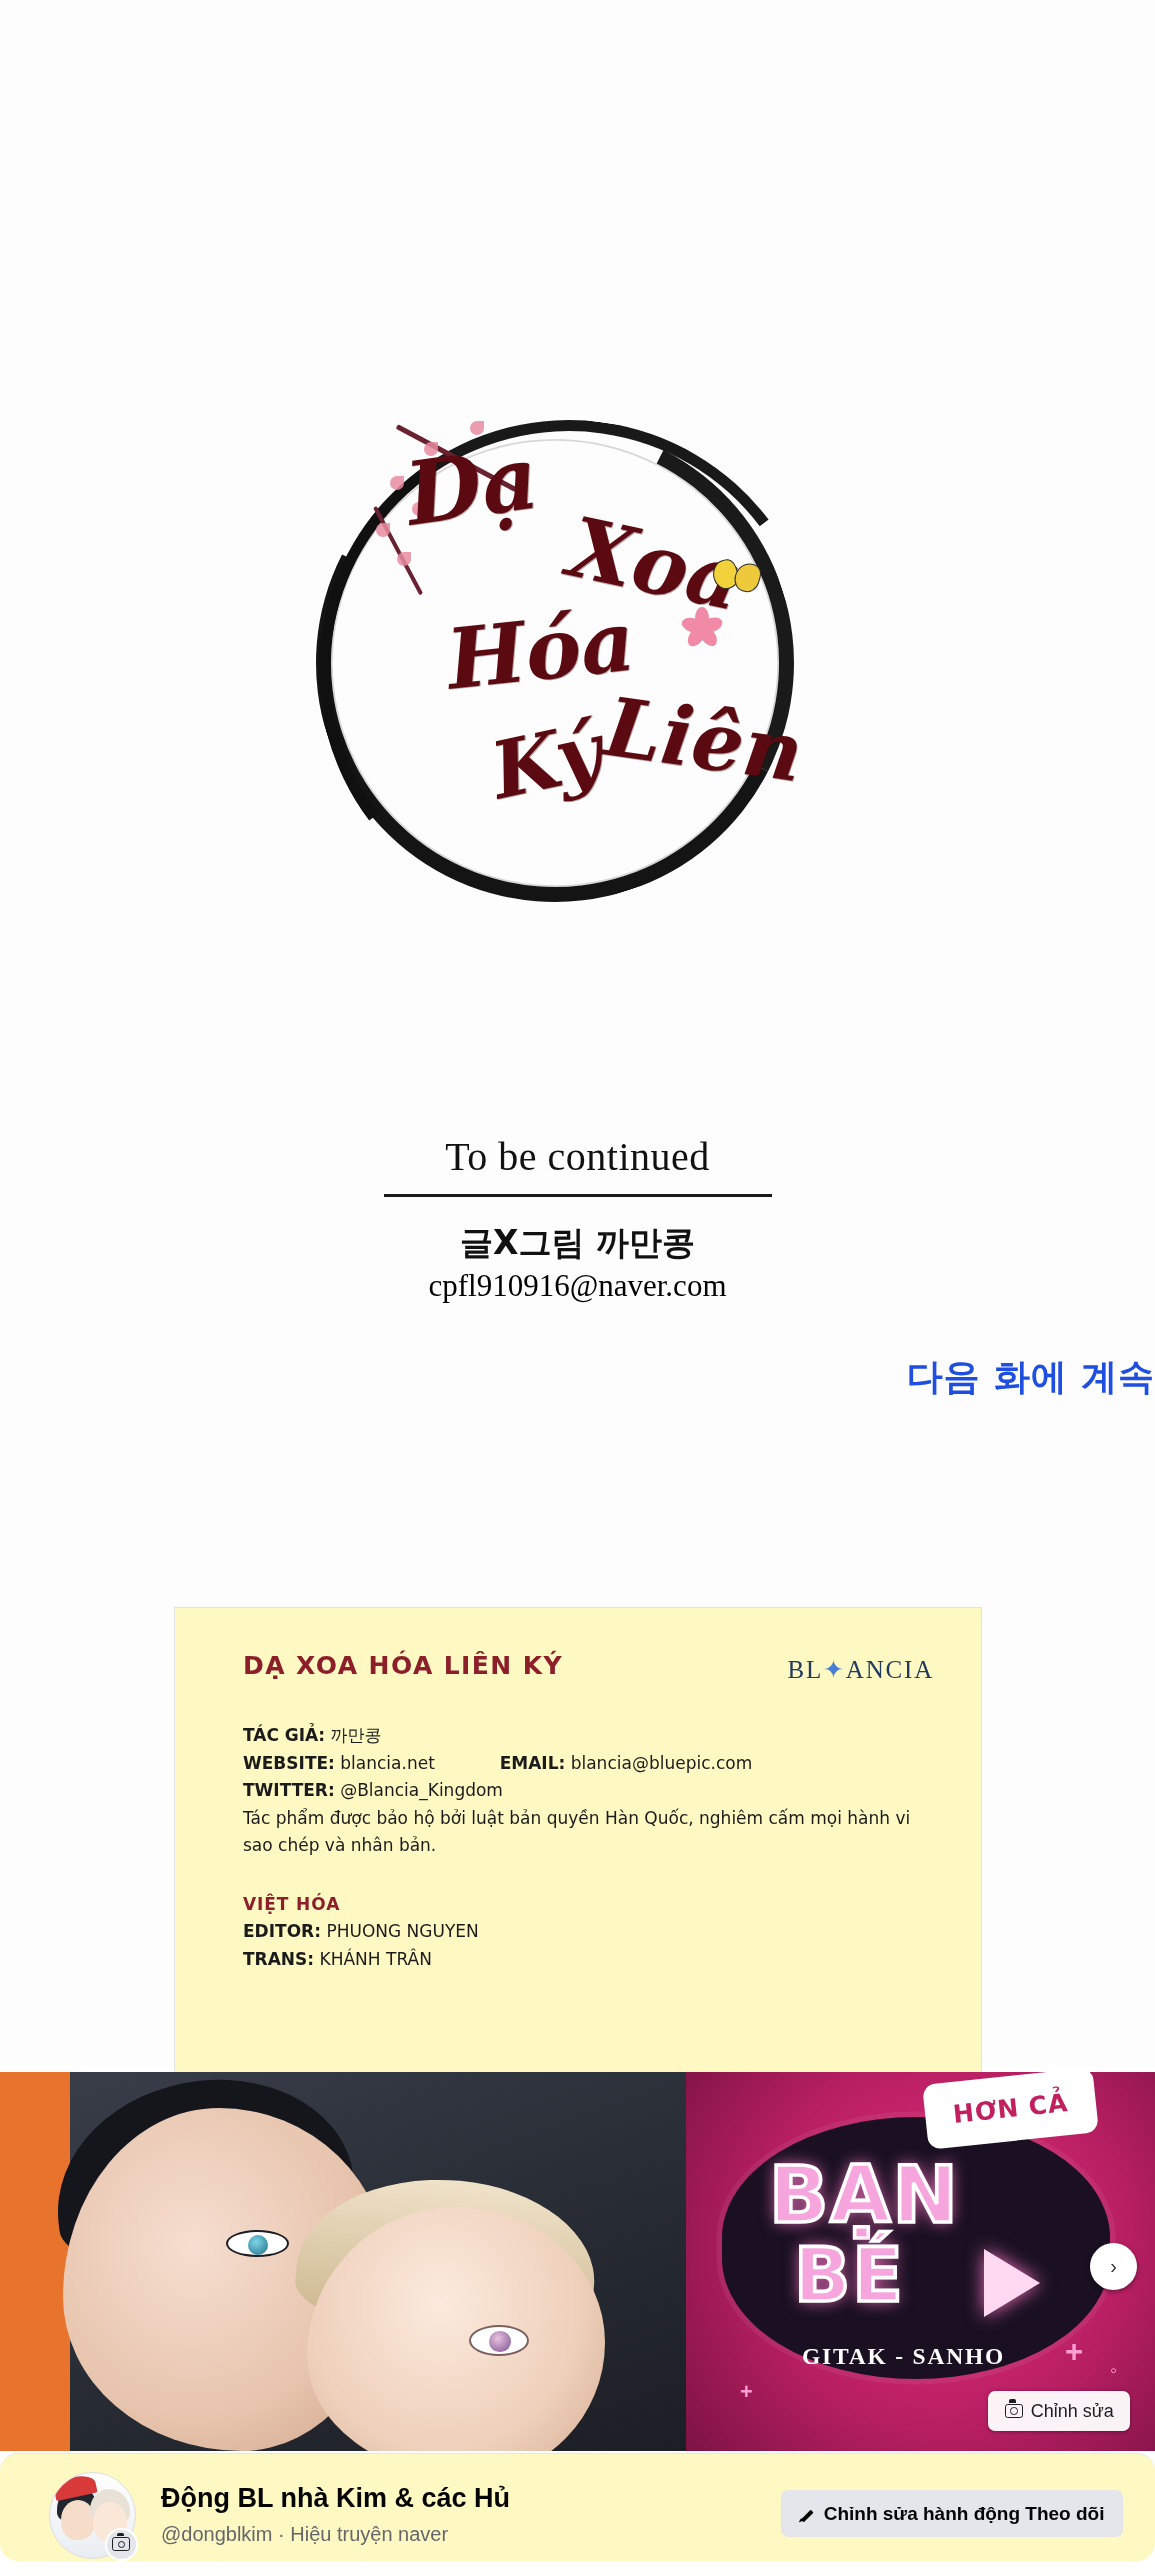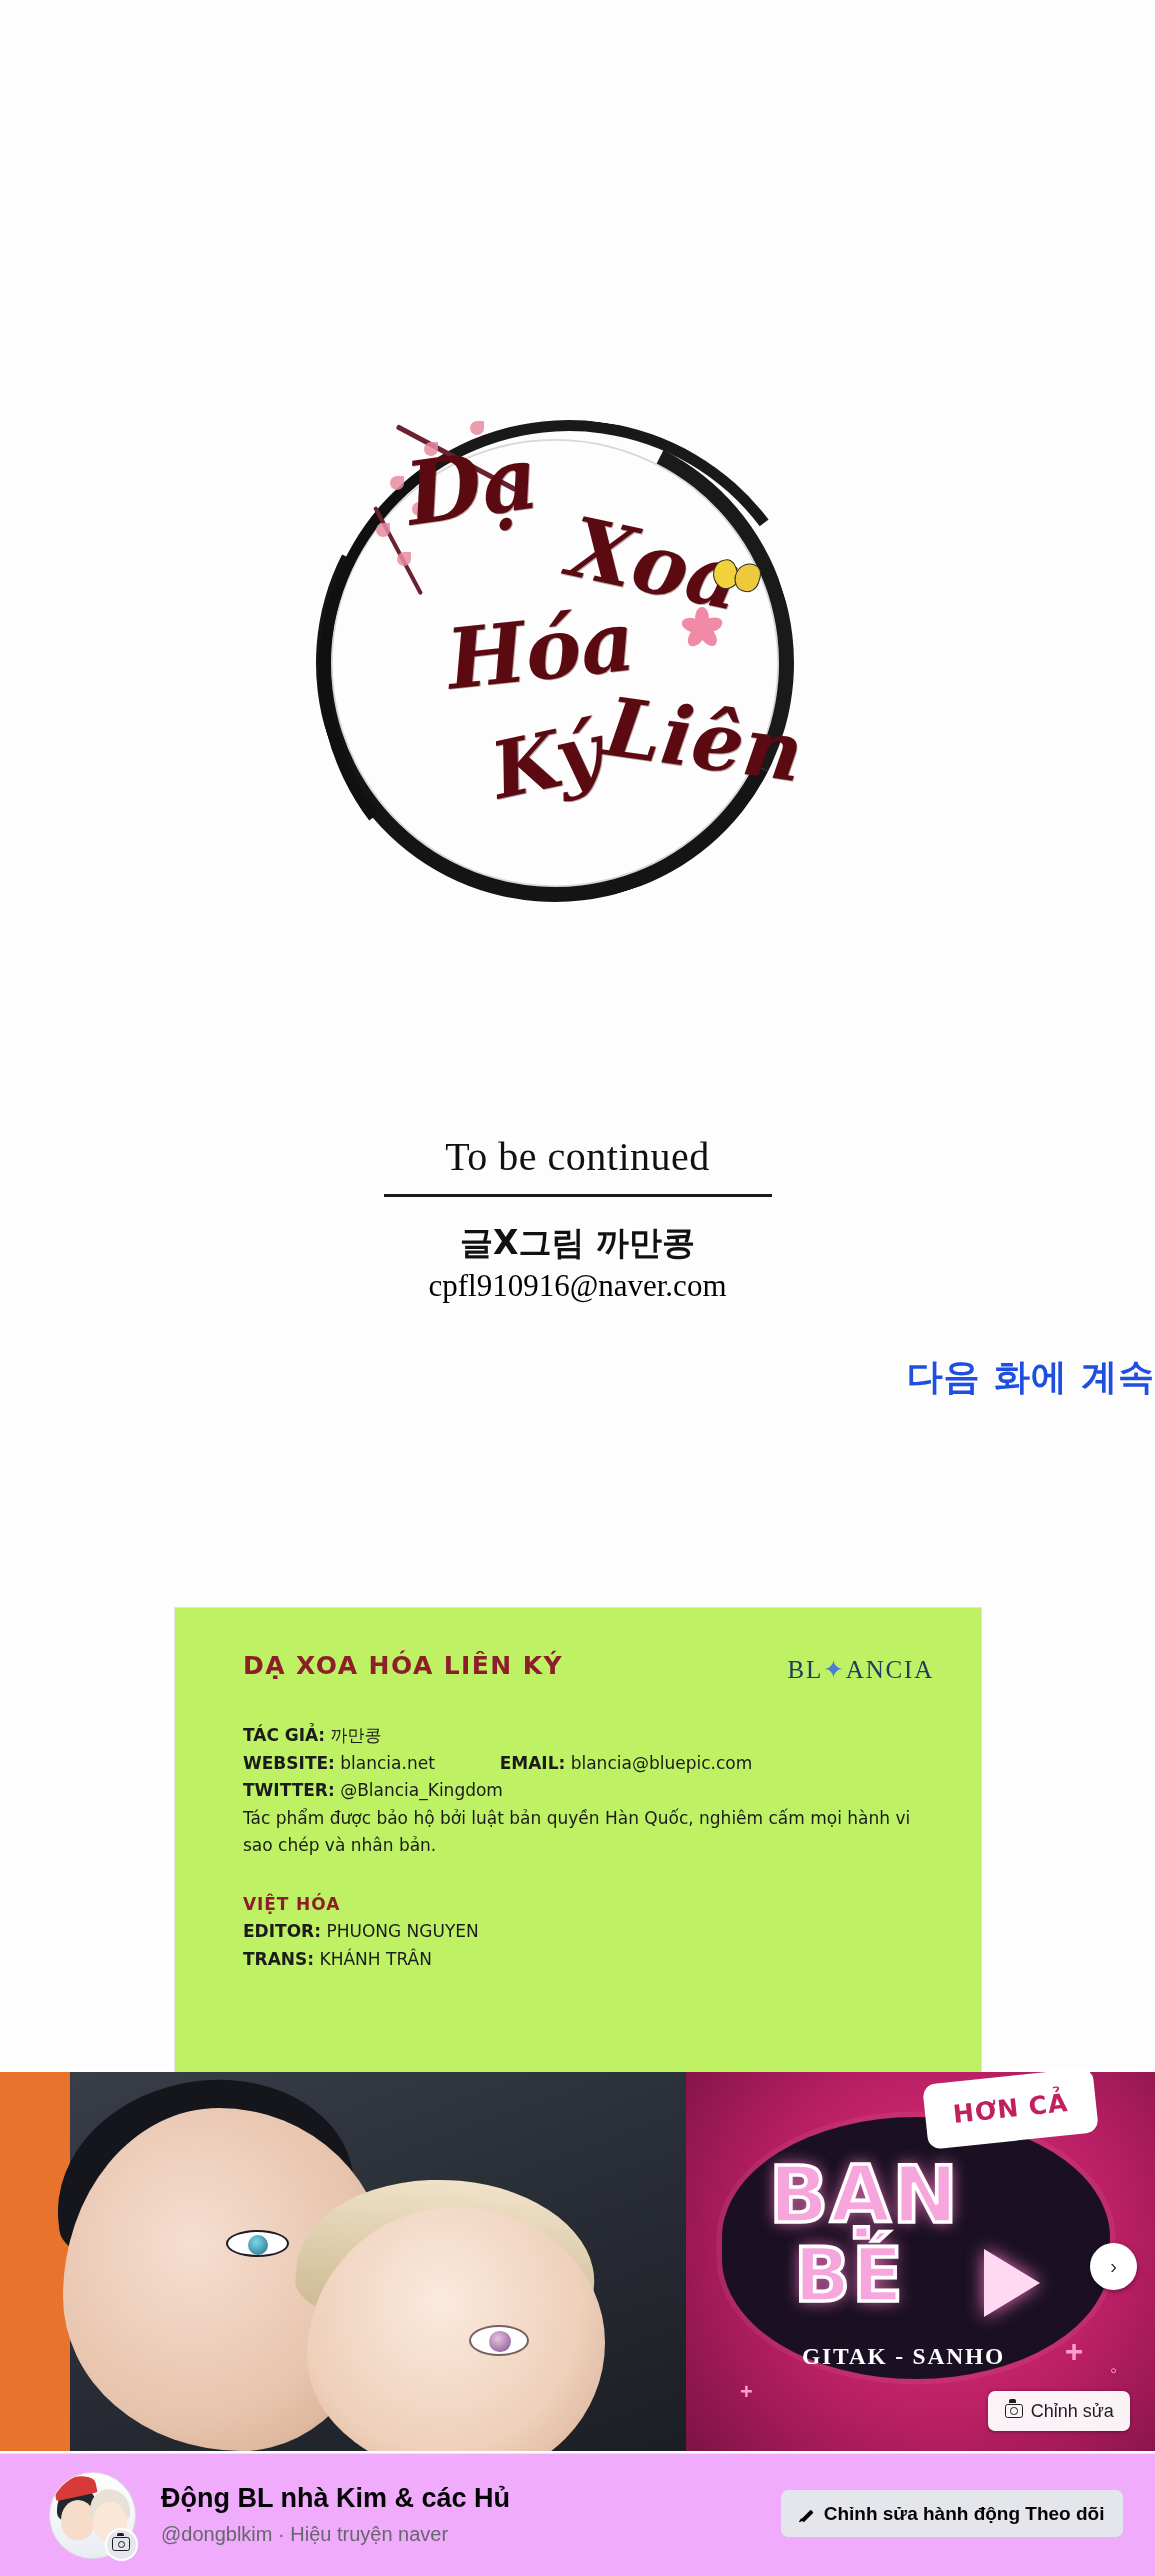--- a/index.html
+++ b/index.html
@@ -149,21 +149,21 @@
     color: #1f4fe0;
     letter-spacing: 0.9px;
     text-align: right;
   }
 
   
   .info-card {
     position: absolute;
     left: 174px; top: 1607px;
     width: 808px; height: 564px;
-    background: #bef264;
+    background: #fef9c3;
     border: 0.9px solid #e3e3e6;
   }
   .info-title {
     position: absolute;
     left: 68px; top: 43px;
     font-family: "DejaVu Sans", sans-serif;
     font-weight: bold;
     font-size: 25px;
     color: #8c1f2a;
     letter-spacing: 1.4px;
@@ -363,23 +363,24 @@
   }
   .cam-ic:before {
     content:""; position:absolute; left:3.6px; top:-5.4px;
     width:7.2px; height:3.6px; background:#1c1e21; border-radius:1.8px 1.8px 0 0;
   }
 
   
   .page-footer {
     position: absolute;
     left: 0; top: 2453px;
-    width: 1155px; height: 123px;
-    background: #f0abfc;
+    width: 1155px; height: 108px;
+    background: #fef9c3;
     border-top: 0.9px solid #e4e6eb;
+    border-radius: 18px;
   }
   .avatar-wrap {
     position: absolute; left: 49px; top: 18px;
     width: 87px; height: 87px;
   }
   .avatar {
     width: 87px; height: 87px;
     border-radius: 50%;
     overflow: hidden;
     background: linear-gradient(180deg,#ffffff 0%, #e9edf2 100%);

